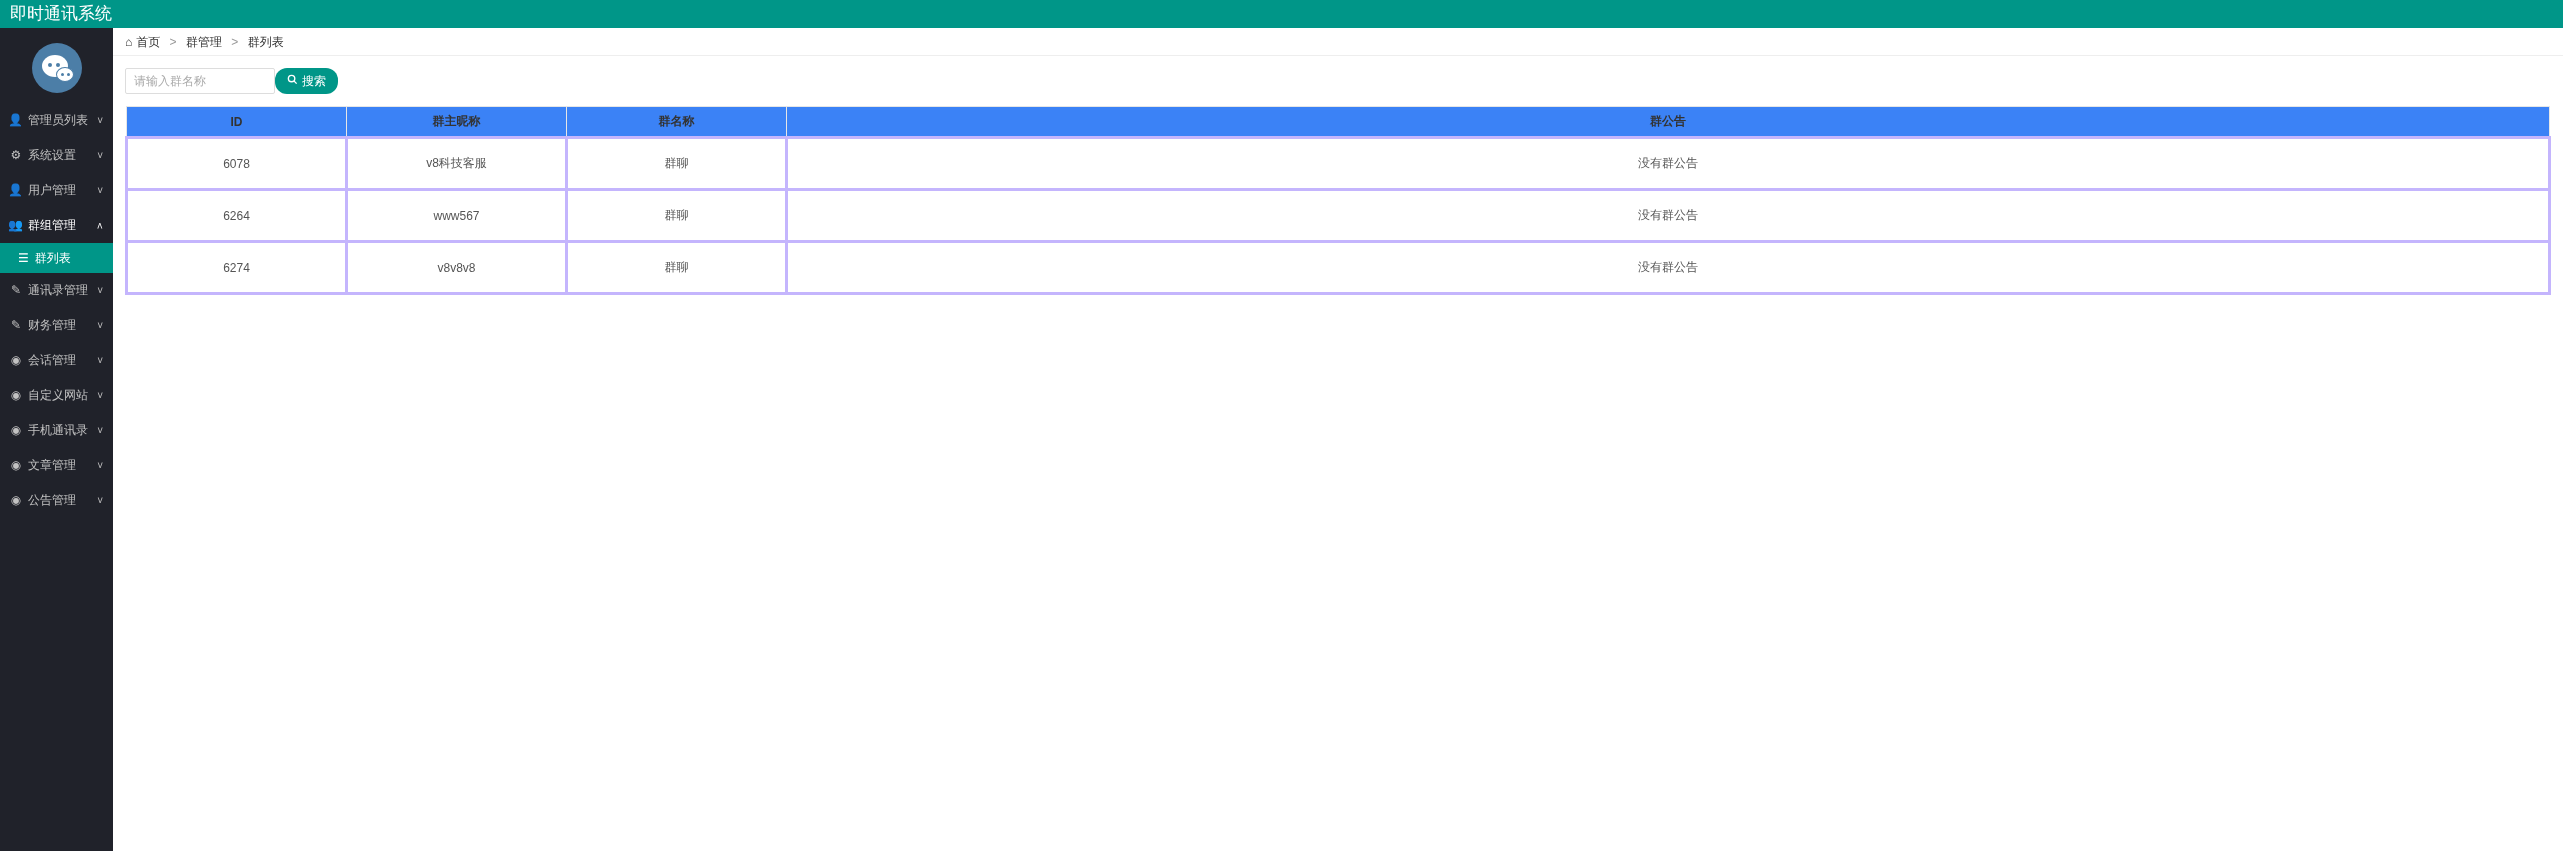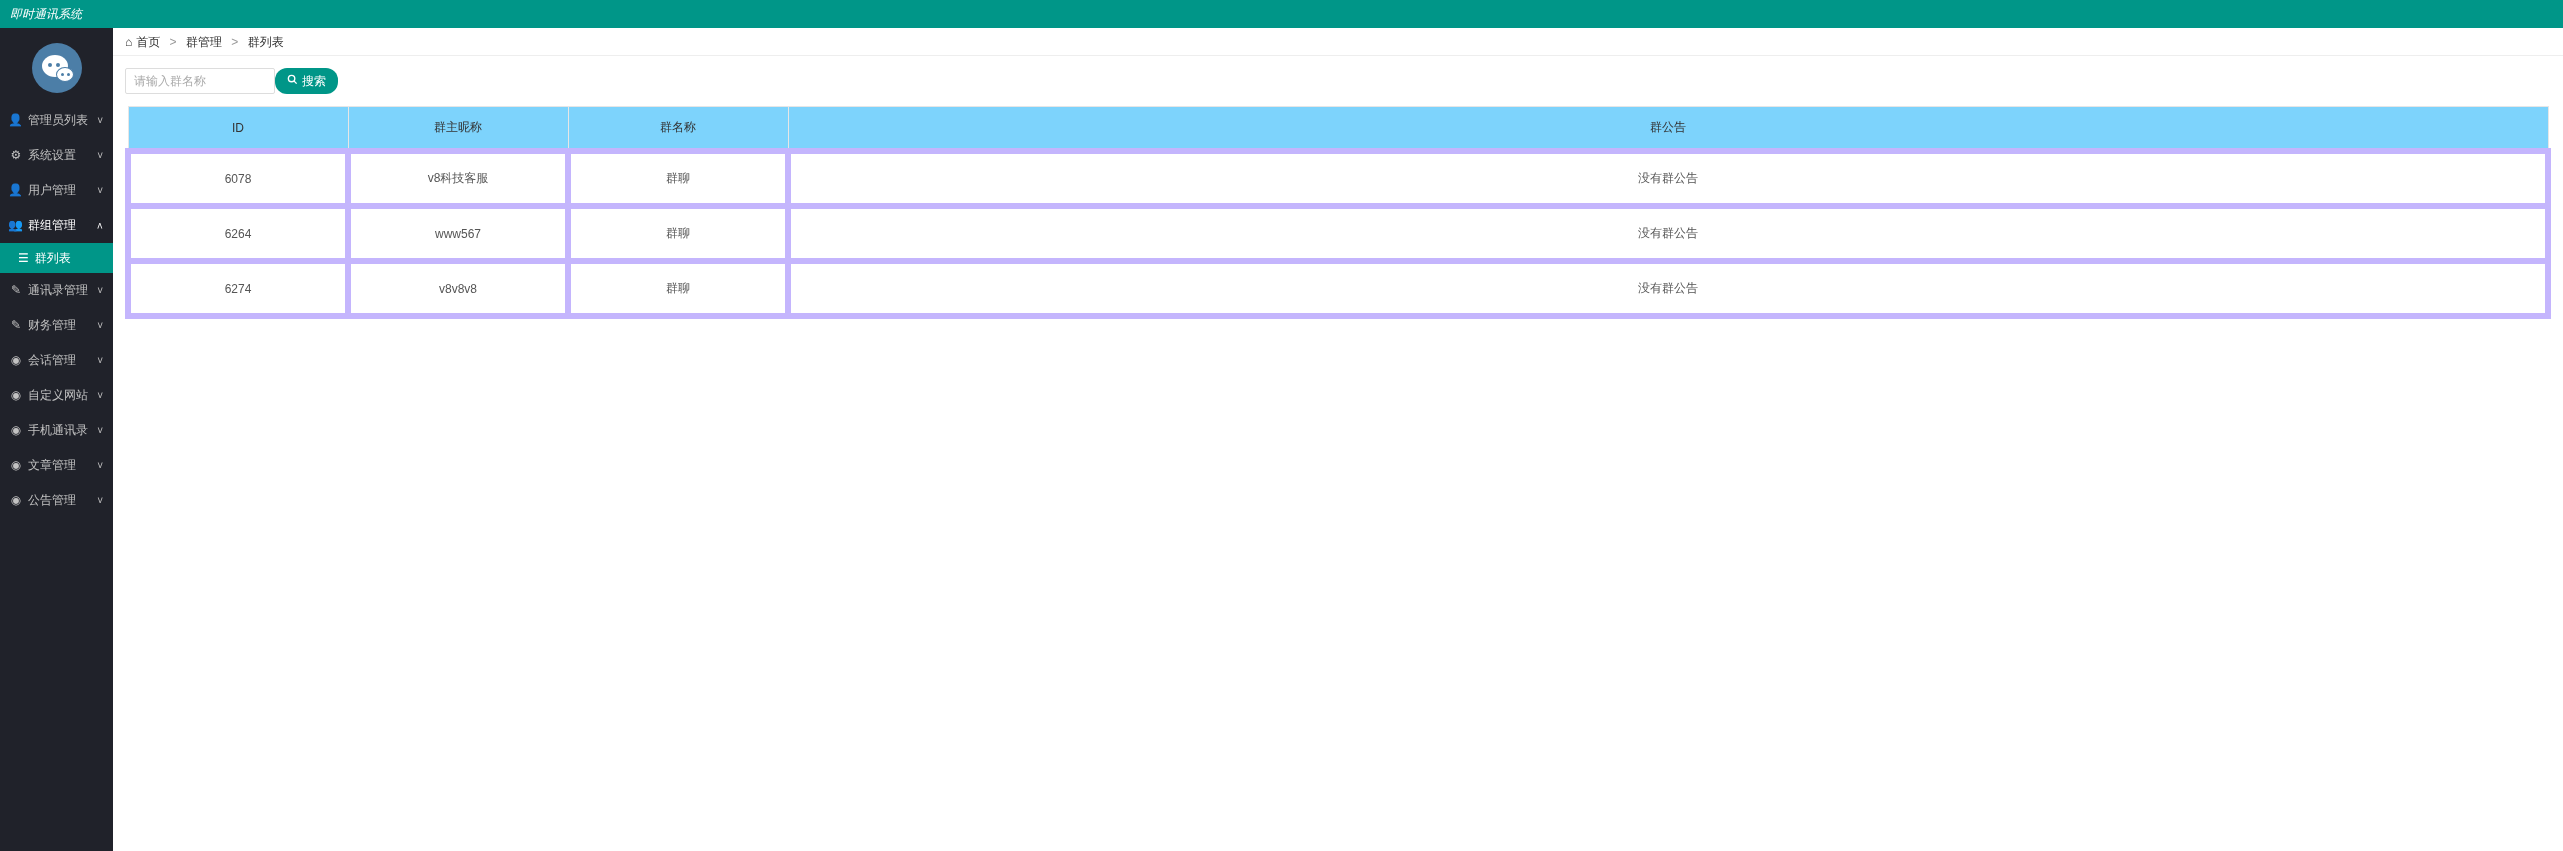--- a/index.html
+++ b/index.html
@@ -5,25 +5,24 @@
     * { margin: 0; padding: 0; box-sizing: border-box; }
     body { font-family: "Microsoft YaHei", Arial, sans-serif; font-size: 12px; background: #f5f5f5; }
     
     
     .top-header {
       background: #009688;
       color: #fff;
       height: 28px;
       line-height: 28px;
       padding: 0 10px;
-      font-size: 12px;
+      font-size: 17px;
       position: fixed;
       top: 0; left: 0; right: 0;
       z-index: 100;
-      font-style: italic;
     }
     
     
     .sidebar {
       position: fixed;
       top: 28px;
       left: 0;
       bottom: 0;
       width: 113px;
       background: #20222a;
@@ -160,30 +159,30 @@
     }
     
     .data-table {
       width: calc(100% - 24px);
       margin: 0 12px;
       border-collapse: collapse;
       border: 1px solid #e6e6e6;
       font-size: 12px;
     }
     .data-table th {
-      background: #7dd3fc;
+      background: #3b82f6;
       border: 1px solid #e6e6e6;
-      padding: 12px 8px;
+      padding: 6px 8px;
       text-align: center;
-      font-weight: 400;
+      font-weight: 700;
       color: #333;
       height: 28px;
     }
     .data-table td {
-      border: 6px solid #c4b5fd;
+      border: 3px solid #c4b5fd;
       padding: 16px 8px;
       text-align: center;
       color: #555;
       height: 24px;
     }
     .col-id { width: 220px; }
     .col-owner { width: 220px; }
     .col-name { width: 220px; }
   </style>
 </head>

